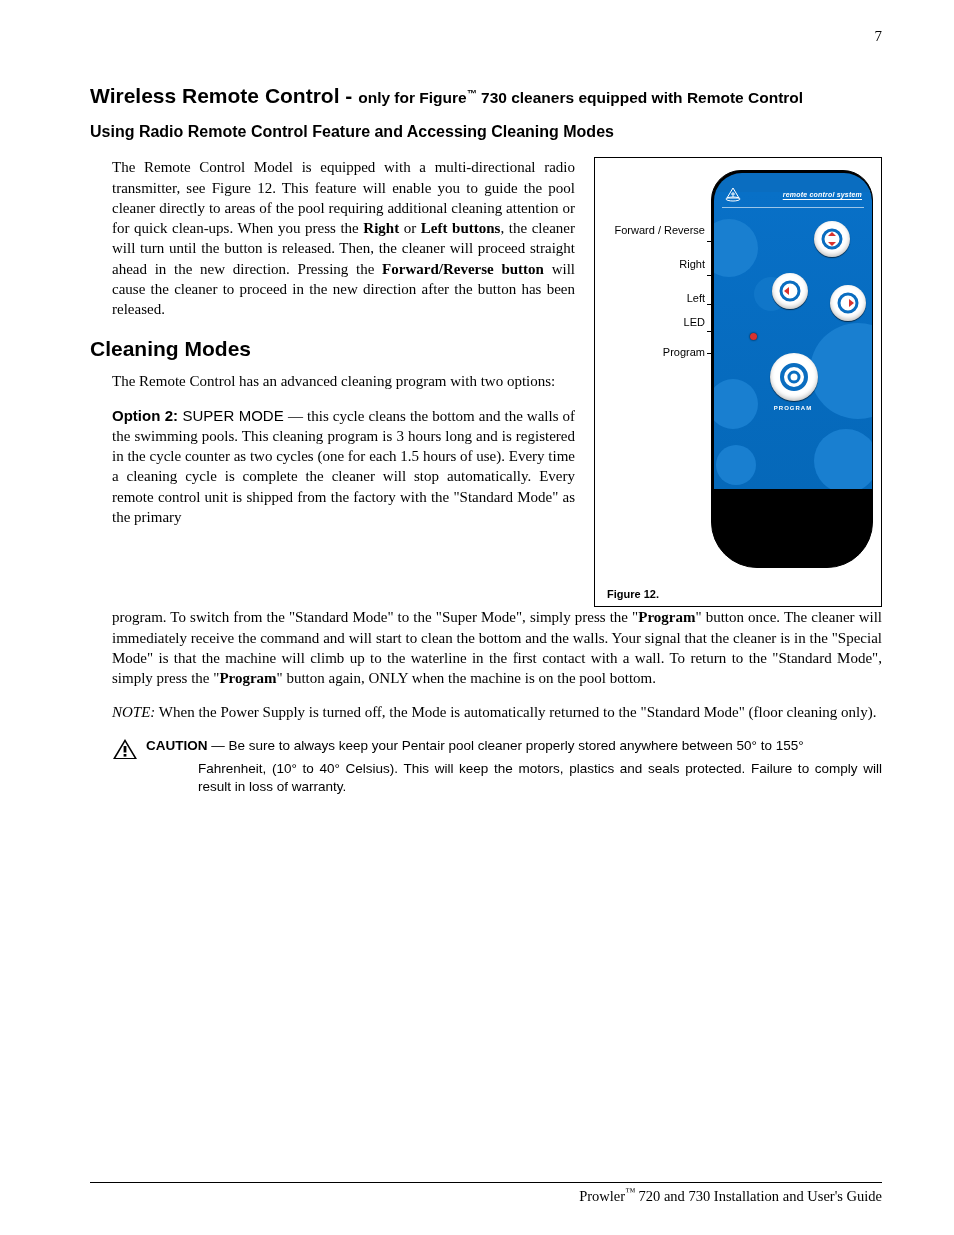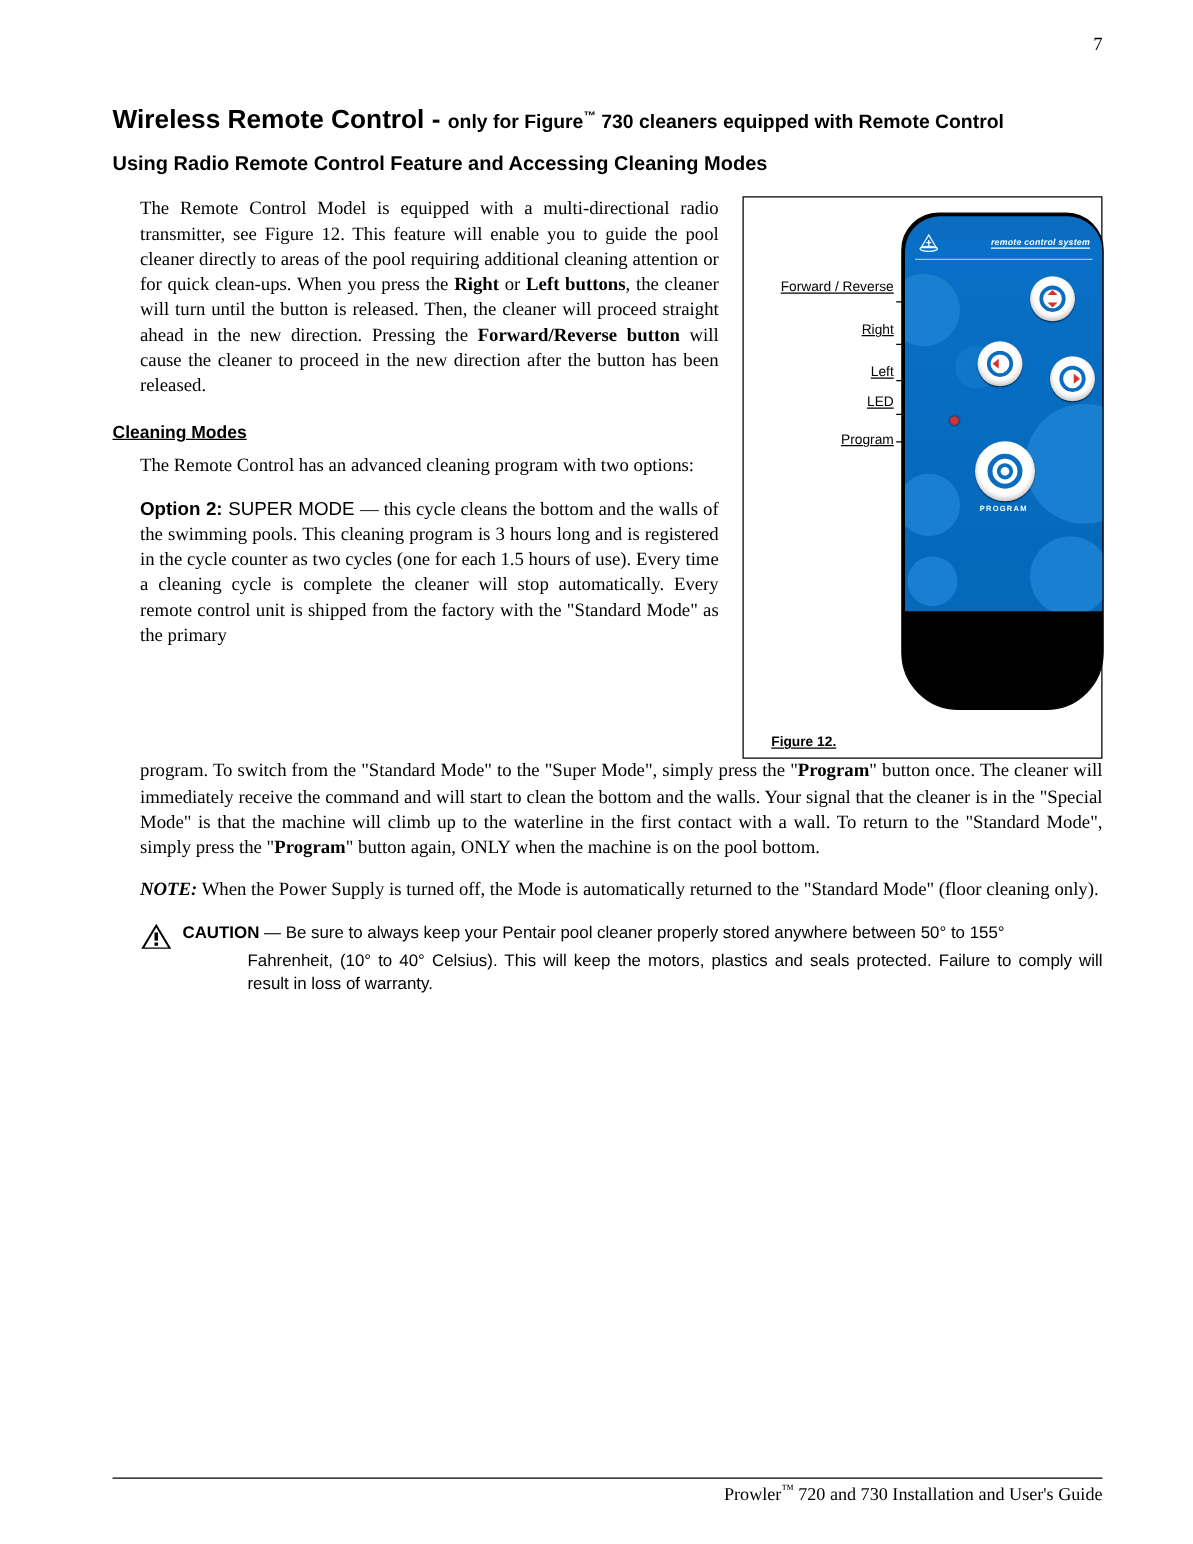--- a/index.html
+++ b/index.html
@@ -40,36 +40,35 @@
   .tm { font-size: 10px; vertical-align: super; }
   .h2 {
     font-family: Arial, Helvetica, sans-serif;
     font-weight: bold;
     font-size: 16px;
     margin: 0 0 16px 0;
   }
   .h3 {
     font-family: Arial, Helvetica, sans-serif;
     font-weight: bold;
-    font-size: 14px;
+    font-size: 21px;
     margin: 18px 0 10px 0;
-    text-decoration: underline;
   }
   .content-row {
     display: flex;
     gap: 19px;
     align-items: flex-start;
   }
   .leftcol {
     flex: 1 1 0;
     text-align: justify;
   }
   .leftcol p { margin: 0 0 14px 0; line-height: 1.35; }
   .indent { margin-left: 22px; }
-  .note-lead { font-style: italic; font-weight: bold; margin-top: 32px; }
+  .note-lead { font-style: italic; font-weight: normal; margin-top: 32px; }
   .opt-lead { font-family: Arial, Helvetica, sans-serif; font-weight: bold; }
   .caution-row {
     display: flex;
     gap: 8px;
     align-items: flex-start;
     margin-top: 6px;
     margin-left: 22px;
   }
   .warn-ico { width: 26px; height: 22px; flex: 0 0 auto; margin-top: 1px; }
   .caution-text { font-family: Arial, Helvetica, sans-serif; font-size: 13.5px; line-height: 1.35; }
@@ -81,25 +80,24 @@
     margin-left: 108px;
     text-align: justify;
   }
   .fullp { margin: 0 0 14px 22px; line-height: 1.35; text-align: justify; }
 
   
   .figure-box {
     width: 288px;
     flex: 0 0 288px;
     border: 1px solid #000;
-    padding: 8px 6px 6px 16px;
+    padding: 8px 6px 6px 6px;
     font-family: Arial, Helvetica, sans-serif;
     font-size: 11px;
     position: relative;
-    text-decoration: underline;
   }
   .fig-inner {
     display: flex;
     align-items: flex-start;
   }
   .labels-col {
     width: 104px;
     flex: 0 0 104px;
     text-align: right;
     padding-top: 58px;

